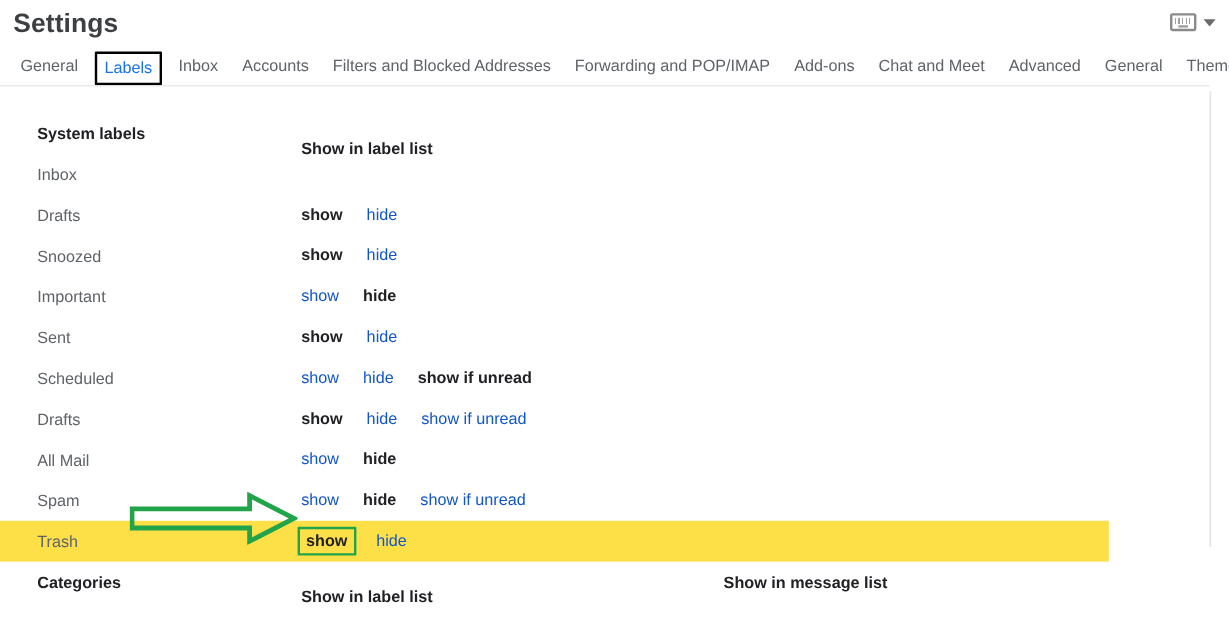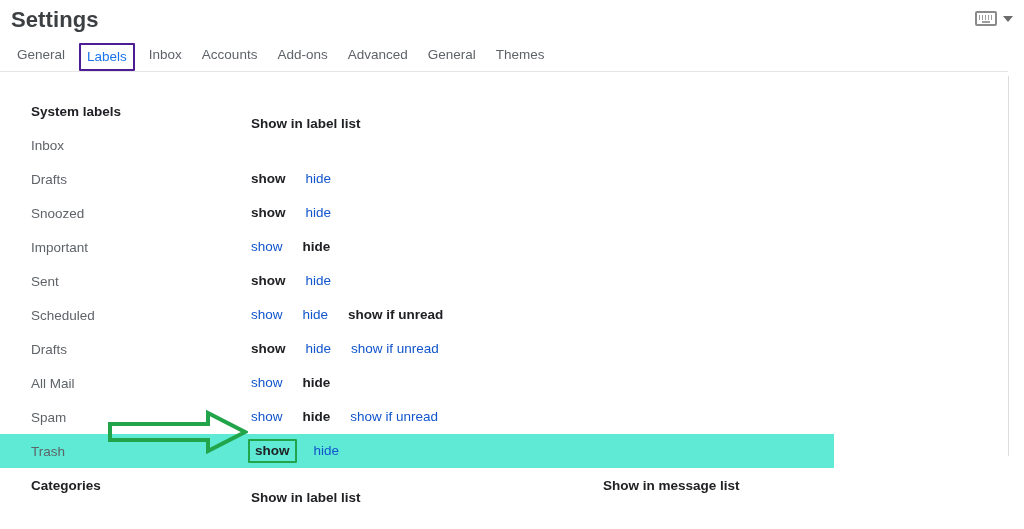--- a/index.html
+++ b/index.html
@@ -92,21 +92,21 @@
     font-size: 13.5px;
     color: #5f6368;
     padding: 3px 6px;
     margin-right: 8px;
     white-space: nowrap;
     cursor: pointer;
     line-height: 18px;
   }
   .tab.active {
     color: #1a73e8;
-    border: 2px solid #4c1d95;
+    border: 2px solid #000000;
     padding: 3px 6px;
     margin: 0 8px 0 0;
     border-radius: 1px;
   }
   .tabbar-rule {
     position: absolute;
     left: 0;
     right: 16px;
     bottom: -1px;
     height: 1px;
@@ -119,22 +119,22 @@
     padding-top: 23px;
   }
 
   .row {
     position: relative;
     height: 34px;
     display: flex;
     align-items: center;
   }
   .row.highlight {
-    background: #5eead4;
-    width: 834px;
+    background: #fde047;
+    width: 924px;
   }
 
   .col-name {
     position: absolute;
     left: 31px;
     font-size: 13.5px;
     color: #5f6368;
     white-space: nowrap;
   }
   .col-links {
@@ -212,21 +212,24 @@
     <span class="kbd-icon"></span>
     <span class="chevron-down"></span>
   </div>
 </div>
 
 <div class="tabbar" id="tabbar">
   <div class="tab">General</div>
     <div class="tab active">Labels</div>
     <div class="tab">Inbox</div>
     <div class="tab">Accounts</div>
+    <div class="tab">Filters and Blocked Addresses</div>
+    <div class="tab">Forwarding and POP/IMAP</div>
     <div class="tab">Add-ons</div>
+    <div class="tab">Chat and Meet</div>
     <div class="tab">Advanced</div>
     <div class="tab">General</div>
     <div class="tab">Themes</div>
     <div class="tabbar-rule"></div>
 </div>
 
 <div class="content">
 
   <div class="row hdr">
     <div class="col-name">System labels</div>

